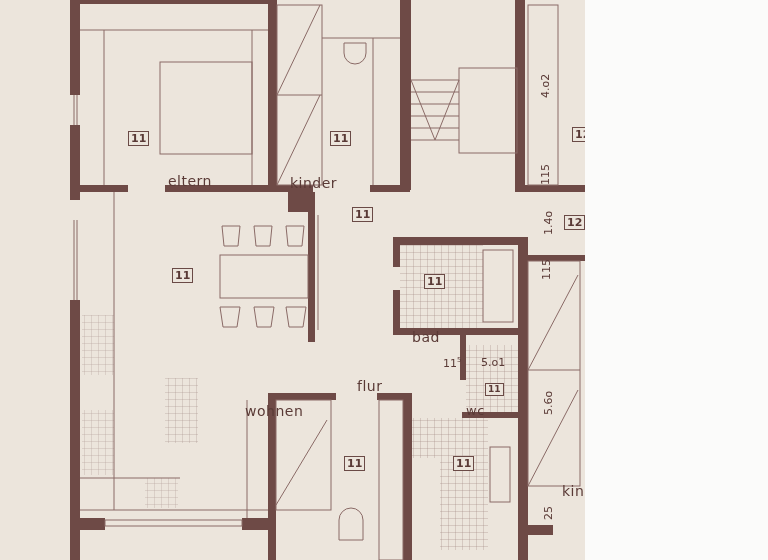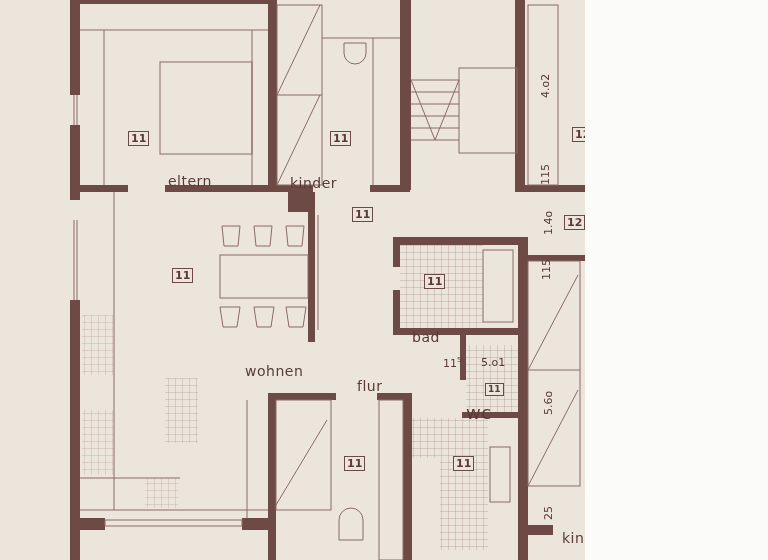--- a/index.html
+++ b/index.html
@@ -133,36 +133,36 @@
     <rect x="165" y="378" width="33" height="65" fill="url(#tile)" opacity="0.7"></rect>
     <rect x="145" y="478" width="33" height="30" fill="url(#tile)" opacity="0.6"></rect>
   </svg>
 
   <span class="lbl room-name" style="left:168px;top:168px">eltern</span>
   <span class="lbl code" style="left:128px;top:131px">11</span>
 
   <span class="lbl room-name" style="left:290px;top:170px">kinder</span>
   <span class="lbl code" style="left:330px;top:131px">11</span>
 
-  <span class="lbl room-name" style="left:245px;top:358px">wohnen</span>
+  <span class="lbl room-name" style="left:245px;top:398px">wohnen</span>
   <span class="lbl code" style="left:172px;top:268px">11</span>
 
   <span class="lbl room-name" style="left:357px;top:373px">flur</span>
   <span class="lbl code" style="left:352px;top:207px">11</span>
 
   <span class="lbl room-name" style="left:412px;top:324px">bad</span>
   <span class="lbl code" style="left:424px;top:274px">11</span>
 
-  <span class="lbl room-name" style="left:466px;top:398px;font-size:18px">wc</span>
+  <span class="lbl room-name" style="left:466px;top:398px;font-size:13px">wc</span>
   <span class="lbl code" style="left:485px;top:383px;font-size:9px">11</span>
 
   <span class="lbl code" style="left:453px;top:456px">11</span>
   <span class="lbl code" style="left:344px;top:456px">11</span>
 
-  <span class="lbl room-name" style="left:562px;top:525px">kin</span>
+  <span class="lbl room-name" style="left:562px;top:478px">kin</span>
 
   <span class="lbl code" style="left:572px;top:127px">12</span>
   <span class="lbl code" style="left:564px;top:215px">12</span>
 
   <span class="lbl dim vert" style="left:540px;top:98px">4.o2</span>
   <span class="lbl dim vert" style="left:540px;top:185px">115</span>
   <span class="lbl dim vert" style="left:543px;top:235px">1.4o</span>
   <span class="lbl dim vert" style="left:541px;top:280px">115</span>
   <span class="lbl dim vert" style="left:543px;top:415px">5.6o</span>
   <span class="lbl dim vert" style="left:543px;top:520px">25</span>

